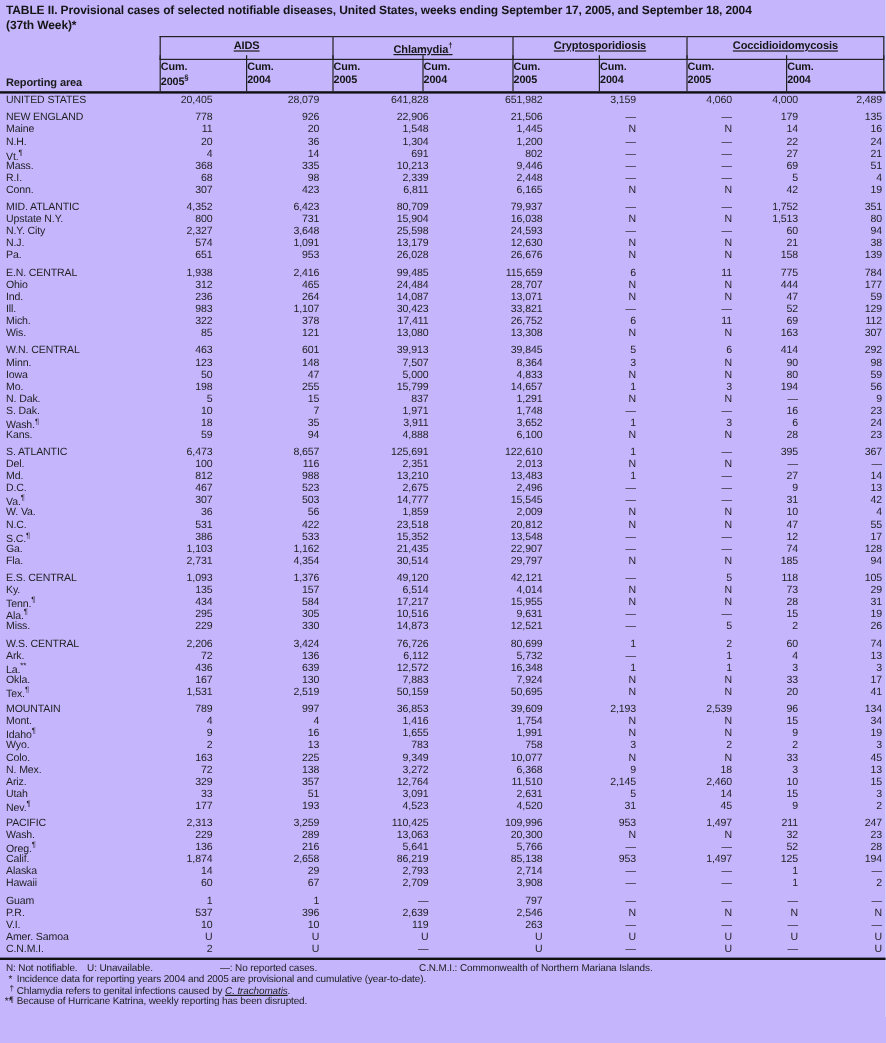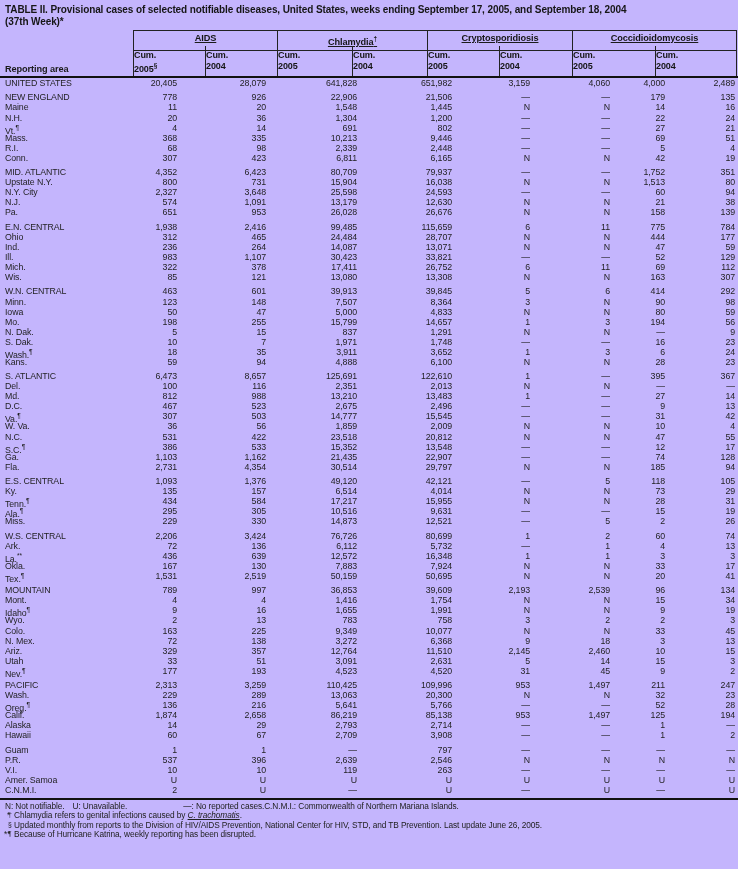--- a/index.html
+++ b/index.html
@@ -55,21 +55,21 @@
   }
   .trow.gap { margin-top:4.4px; }
   .trow .lbl { text-align:left; padding-left:5px; white-space:nowrap; }
   .trow .val { text-align:right; padding-right:3px; white-space:nowrap; }
 
   
   .footnotes { position:absolute; top:802px; left:0; width:733px; font-size:8.3px; line-height:9.4px; color:#222; }
   .fn-legend { padding-left:5px; white-space:nowrap; }
   .fn-seg:nth-child(2) { margin-left:8px; }
   .fn-seg:nth-child(3) { margin-left:56px; }
-  .fn-seg:nth-child(4) { }
+  .fn-seg:nth-child(4) { margin-left:85px; }
   .fn-line { position:relative; padding-left:14px; }
   .fn-marker { position:absolute; left:7px; top:0; }
   .fn-marker.raised { font-size:6.8px; top:-1px; left:8px; }
   .fn-marker.wide { left:4px; }
   .ital { font-style:italic;text-decoration:underline; }
 </style>
 </head>
 <body>
 
 <div class="page">
@@ -859,20 +859,19 @@
         <div class="val">U</div>
         <div class="val">—</div>
         <div class="val">U</div>
         <div class="val">—</div>
         <div class="val">U</div>
       </div>
     </div>
 
   <div class="footnotes">
     <div class="fn-legend"><span class="fn-seg">N: Not notifiable.</span><span class="fn-seg">U: Unavailable.</span><span class="fn-seg">—: No reported cases.</span><span class="fn-seg">C.N.M.I.: Commonwealth of Northern Mariana Islands.</span></div>
-  <div class="fn-line"><span class="fn-marker">*</span></div>
+  <div class="fn-line"><span class="fn-marker">*</span><span>Incidence data for reporting years 2004 and 2005 are provisional and cumulative (year-to-date).</span></div>
       <div class="fn-line"><span class="fn-marker raised">†</span><span>Chlamydia refers to genital infections caused by </span><span class="ital">C. trachomatis</span><span>.</span></div>
-      <div class="fn-line"><span class="fn-marker raised">§</span><span>Updated monthly from reports to the Division of HIV/AIDS Prevention, National Center for HIV, STD, and TB Prevention. Last update June 26, 2005.</span></div>
       <div class="fn-line"><span class="fn-marker raised">¶</span></div>
       <div class="fn-line"><span class="fn-marker wide">**</span><span>Because of Hurricane Katrina, weekly reporting has been disrupted.</span></div>
     </div>
 
 </div>
 
 </body></html>

